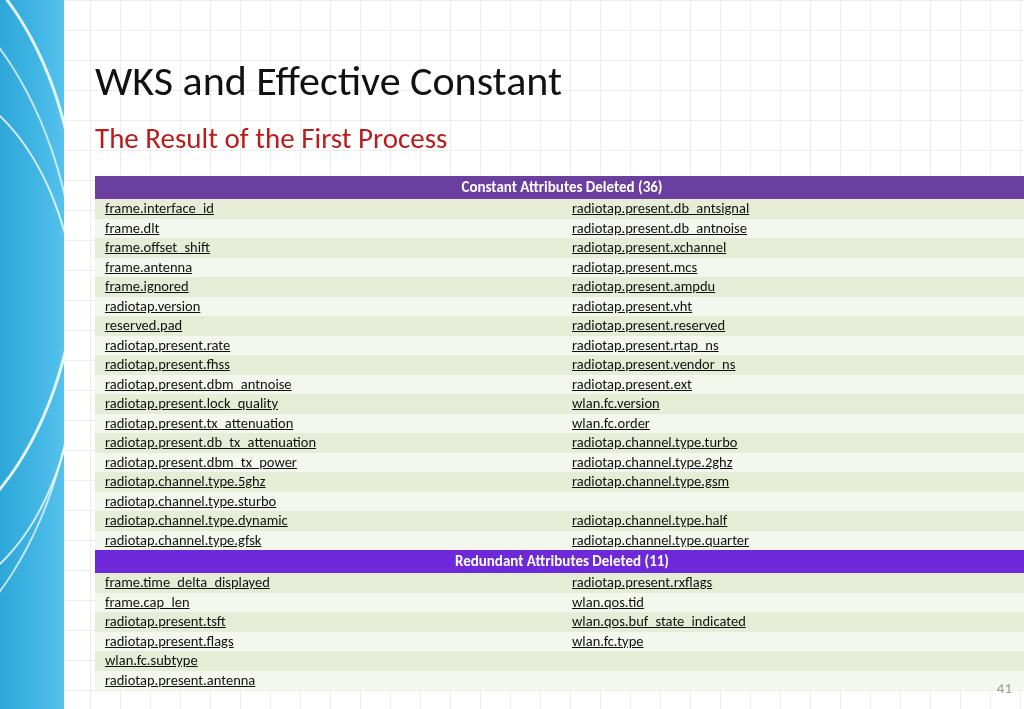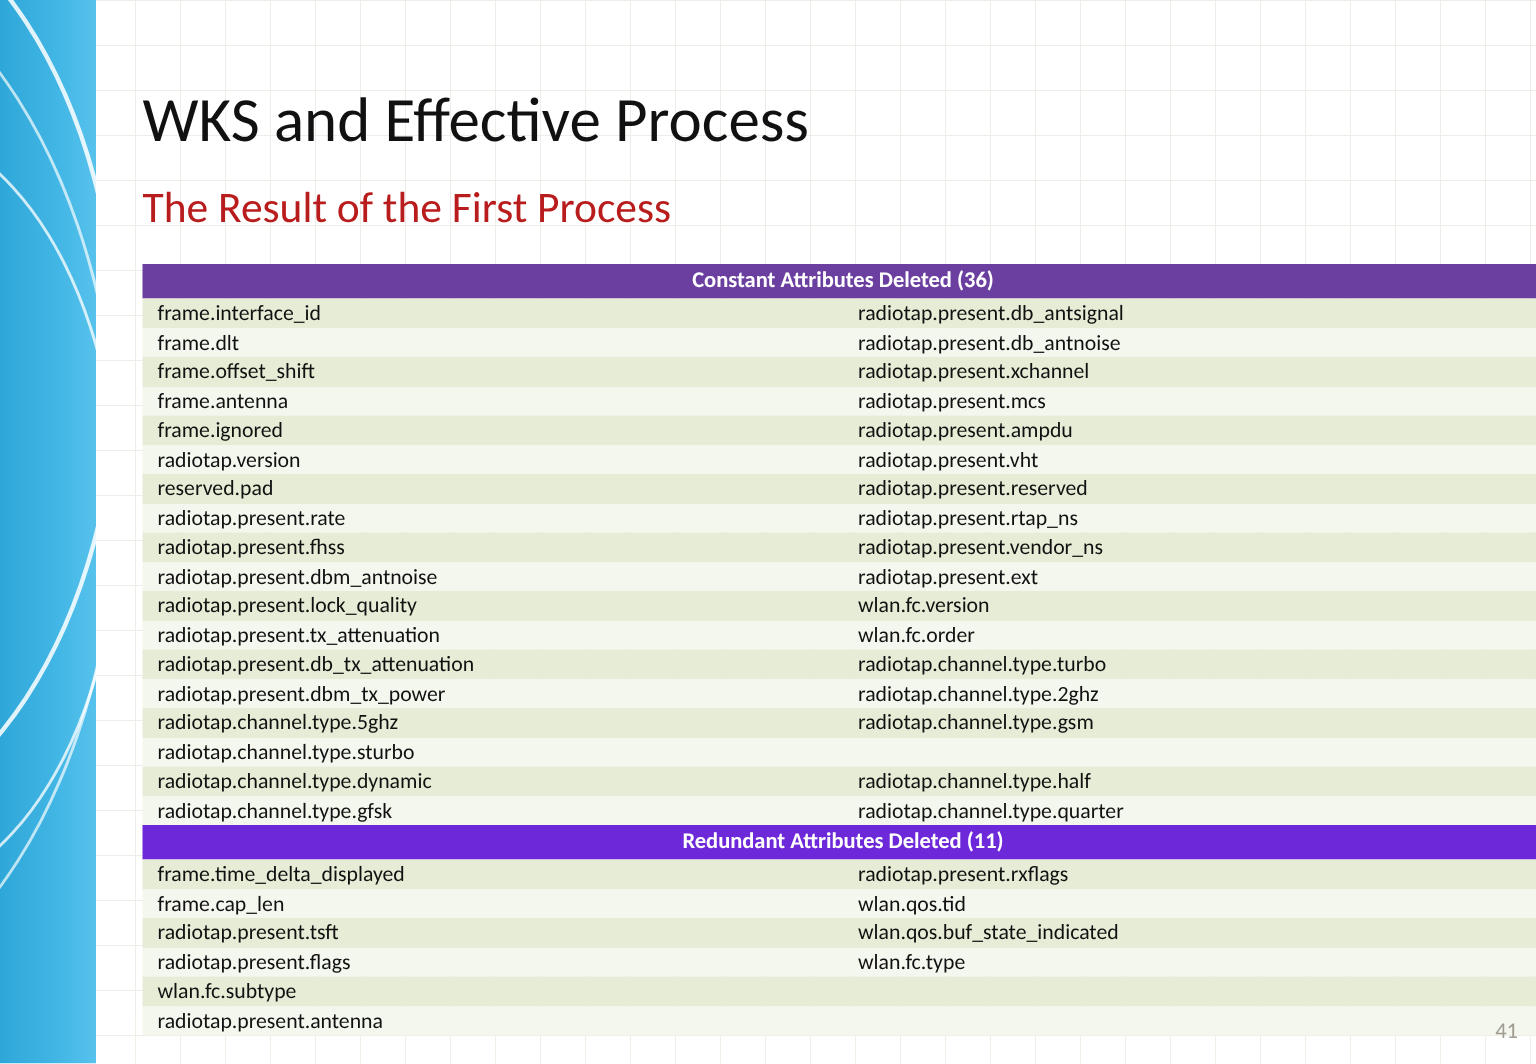--- a/index.html
+++ b/index.html
@@ -69,20 +69,21 @@
   .tbl-row {
     display: flex;
     font-size: 14.5px;
     line-height: 1.0;
     color: #111;
   }
   .tbl-row .c {
     width: 50%;
     padding: 2px 6px 3px 10px;
     white-space: nowrap;
+    text-decoration: underline;
   }
   .striped .tbl-row:nth-child(odd)  { background: #e6ecd5; }
   .striped .tbl-row:nth-child(even) { background: #f4f7ee; }
   .pagenum {
     position: absolute;
     right: 12px;
     bottom: 12px;
     color: #a09c92;
     font-size: 15px;
   }
@@ -91,21 +92,21 @@
 <body>
 
 <div class="grid-bg"></div>
 <div class="left-stripe">
   <div class="swoosh sw1"></div>
   <div class="swoosh sw2"></div>
   <div class="swoosh sw3"></div>
 </div>
 
 <div class="content">
-  <h1 class="title">WKS and Effective Process</h1>
+  <h1 class="title">WKS and Effective Constant</h1>
   <div class="subtitle">The Result of the First Process</div>
 
   <div class="table-wrap">
     <div class="tbl-header">Constant Attributes Deleted (36)</div>
     <div class="striped" id="tbody0">
         <div class="tbl-row">
           <div class="c">frame.interface_id</div>
           <div class="c">radiotap.present.db_antsignal</div>
         </div>
         <div class="tbl-row">

